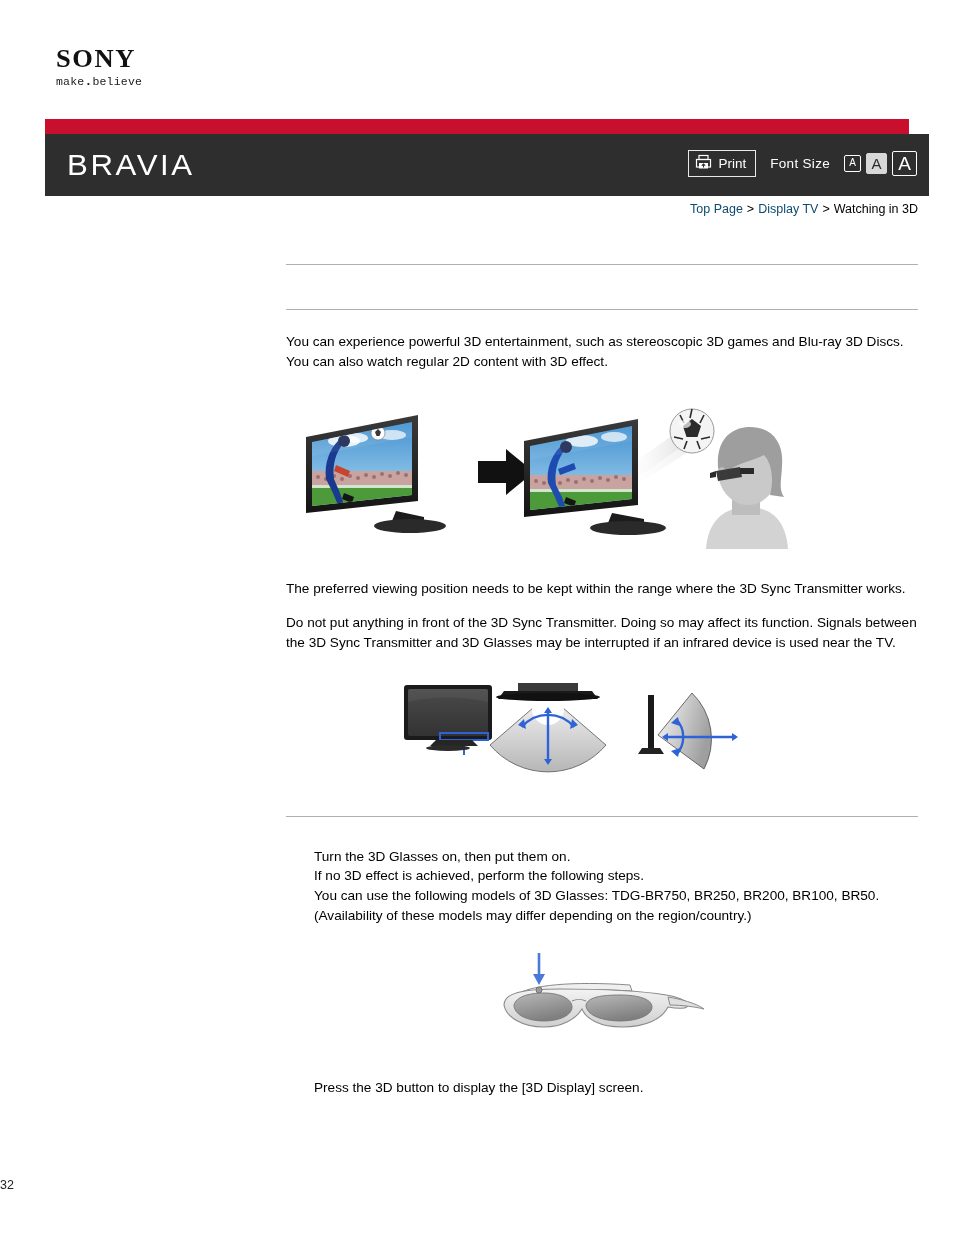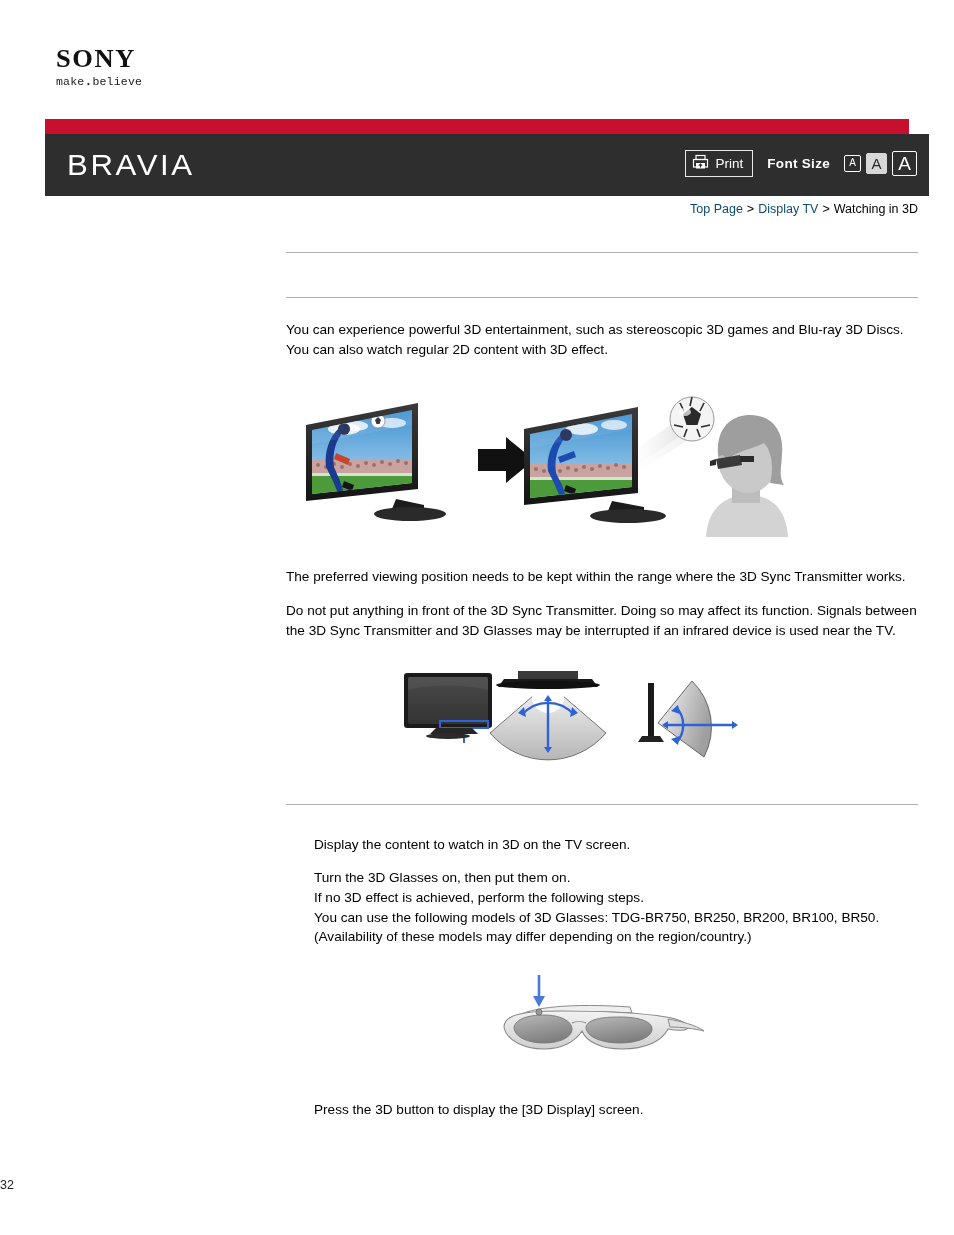--- a/index.html
+++ b/index.html
@@ -94,21 +94,20 @@
     font-size: 13.5px;
     background: transparent;
     cursor: pointer;
     line-height: 1;
   }
   .print-icon { display:block; }
   .font-size-label {
     color: #ffffff;
     font-size: 13.5px;
     letter-spacing: 0.3px;
-    font-weight: bold;
   }
   .font-sizes { display: flex; align-items: center; gap: 5px; }
   .fs-btn {
     border: 1px solid #ffffff;
     color: #ffffff;
     background: transparent;
     display: flex;
     align-items: center;
     justify-content: center;
     font-family: "Liberation Sans", sans-serif;
@@ -137,21 +136,21 @@
   .breadcrumb a {
     color: #0c4a6e;
     text-decoration: none;
   }
   .breadcrumb .sep { color: #000; margin: 0 4px; }
 
   
   .content {
     position: absolute;
     left: 286px;
-    top: 252px;
+    top: 264px;
     width: 632px;
   }
   .rule {
     border: 0;
     border-top: 1px solid #b0b0b0;
     margin: 0;
     height: 0;
   }
   .section-title {
     color: #ffffff;
@@ -447,21 +446,20 @@
         <path d="M284 44 A26 26 0 0 1 284 80" stroke="#2e63d8" stroke-width="2.4" fill="none"></path>
         <path d="M279 48 L286 42 L288 51 Z" fill="#2e63d8"></path>
         <path d="M279 76 L286 82 L288 73 Z" fill="#2e63d8"></path>
       </g>
     </svg>
   </div>
 
   <hr class="rule">
 
   <div class="steps">
-    <p class="step-text">Display the content to watch in 3D on the TV screen.</p>
     <p class="step-text" style="white-space: pre-line;">Turn the 3D Glasses on, then put them on.
 If no 3D effect is achieved, perform the following steps.
 You can use the following models of 3D Glasses: TDG-BR750, BR250, BR200, BR100, BR50. (Availability of these models may differ depending on the region/country.)</p>
   </div>
 
   <div class="figure">
     <svg width="240" height="105" viewBox="0 0 240 105" aria-hidden="true">
       <defs>
         <linearGradient id="lensGrad" x1="0" y1="0" x2="0.4" y2="1">
           <stop offset="0%" stop-color="#b8b8b8"></stop>

